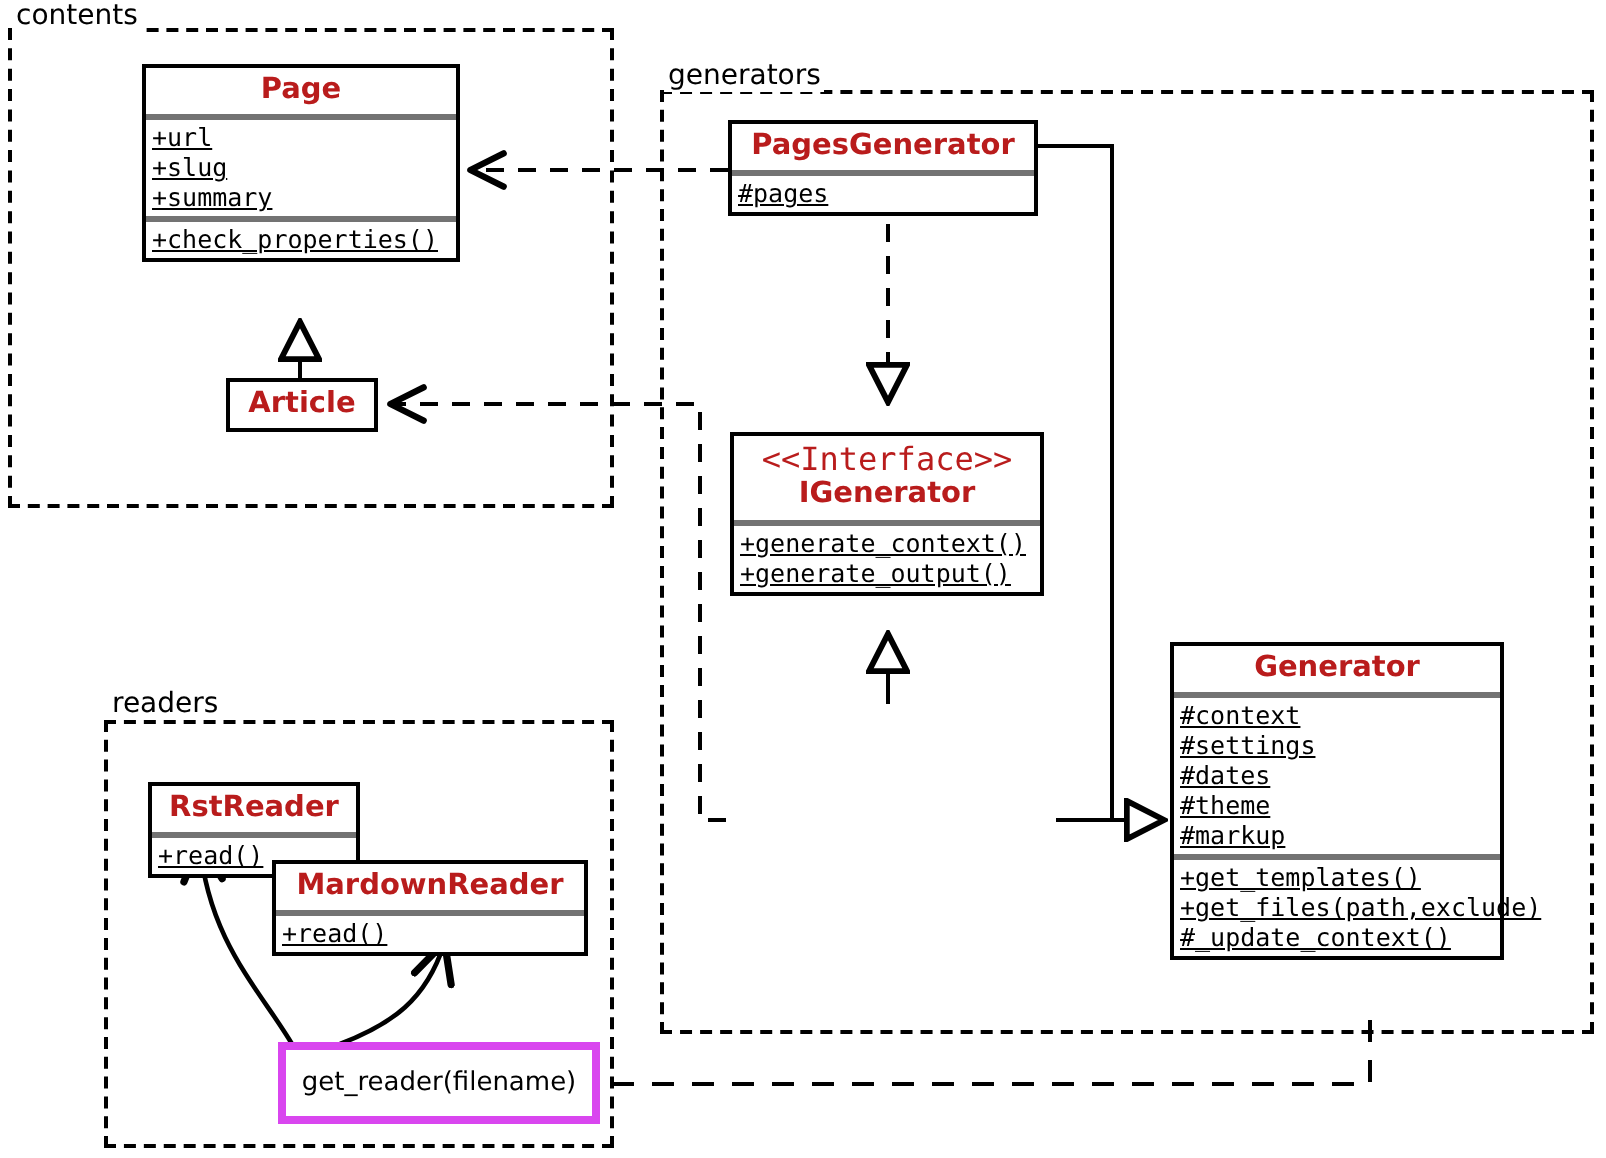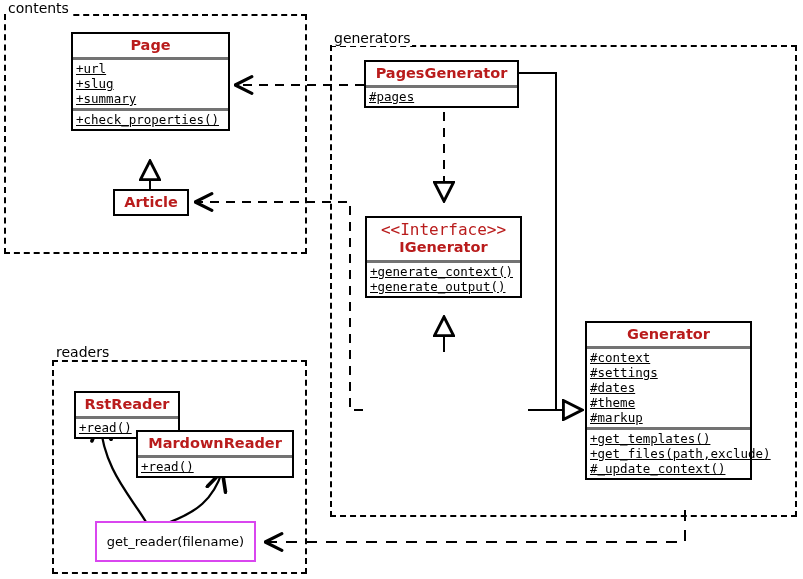--- a/index.html
+++ b/index.html
@@ -78,26 +78,27 @@
     font-size: 12.5px;
     color: #000;
     line-height: 1.2;
     padding: 0 1px 0 3px;
     white-space: nowrap;
   }
   
   .fnbox {
     position: absolute;
     background: #ffffff;
-    border: 2px solid #d946ef;
+    border: 4px solid #d946ef;
     box-sizing: border-box;
     display: flex;
     align-items: center;
     justify-content: center;
     z-index: 5;
+    margin-left: 44px;
   }
   .fnbox .fnlabel {
     font-family: "DejaVu Sans", sans-serif;
     font-size: 13px;
     color: #000;
     white-space: nowrap;
   }
 </style>
 </head>
 <body>

